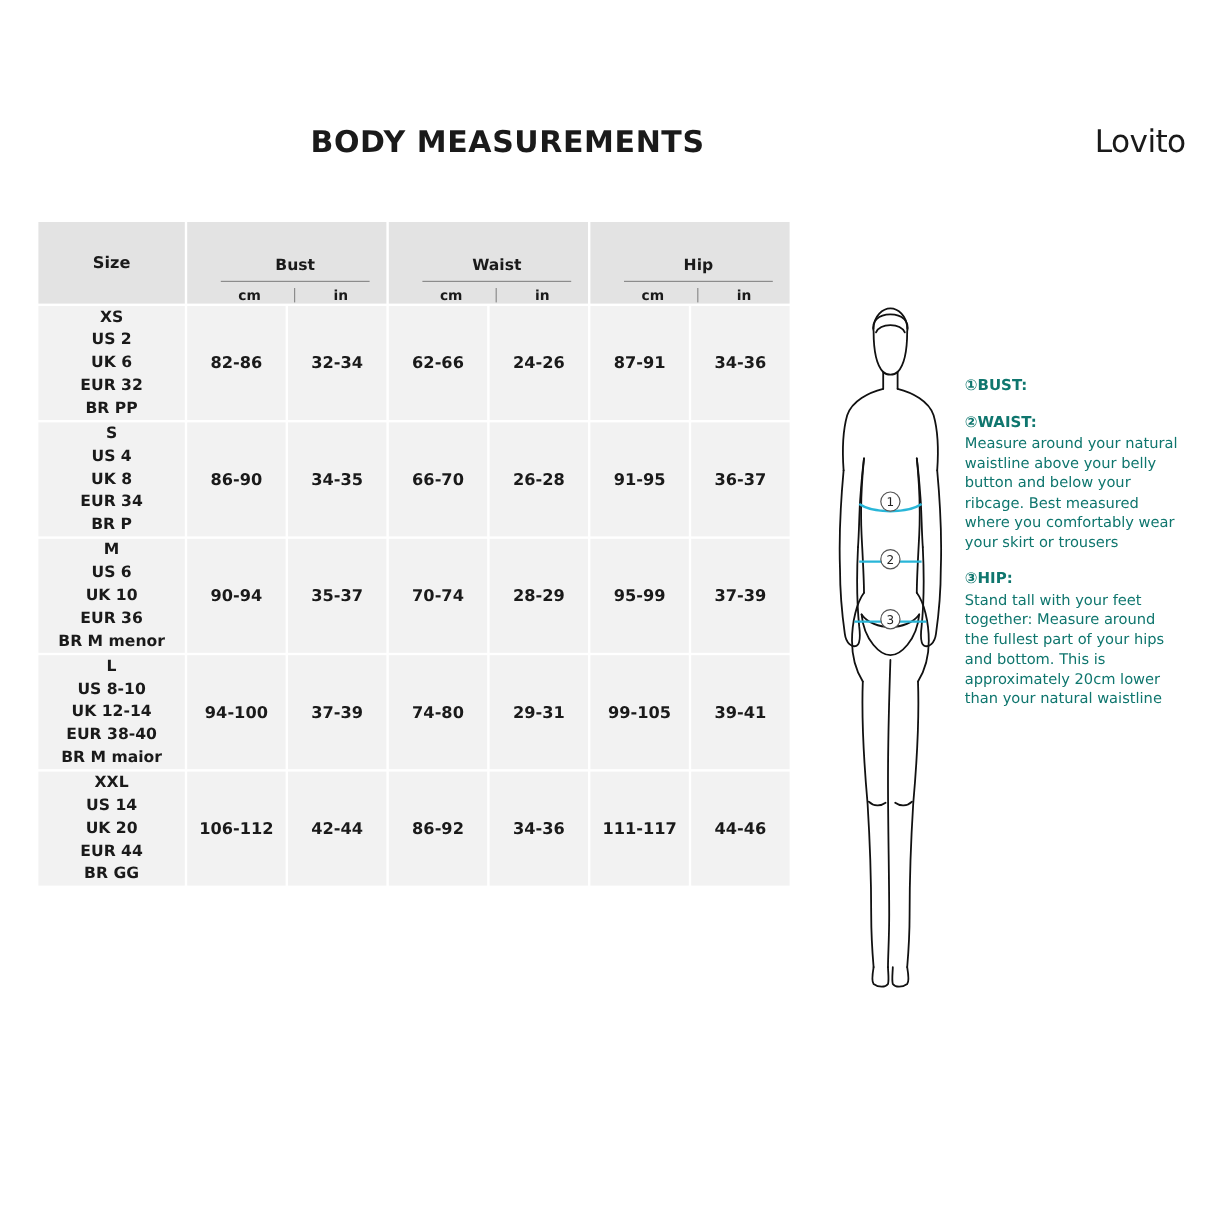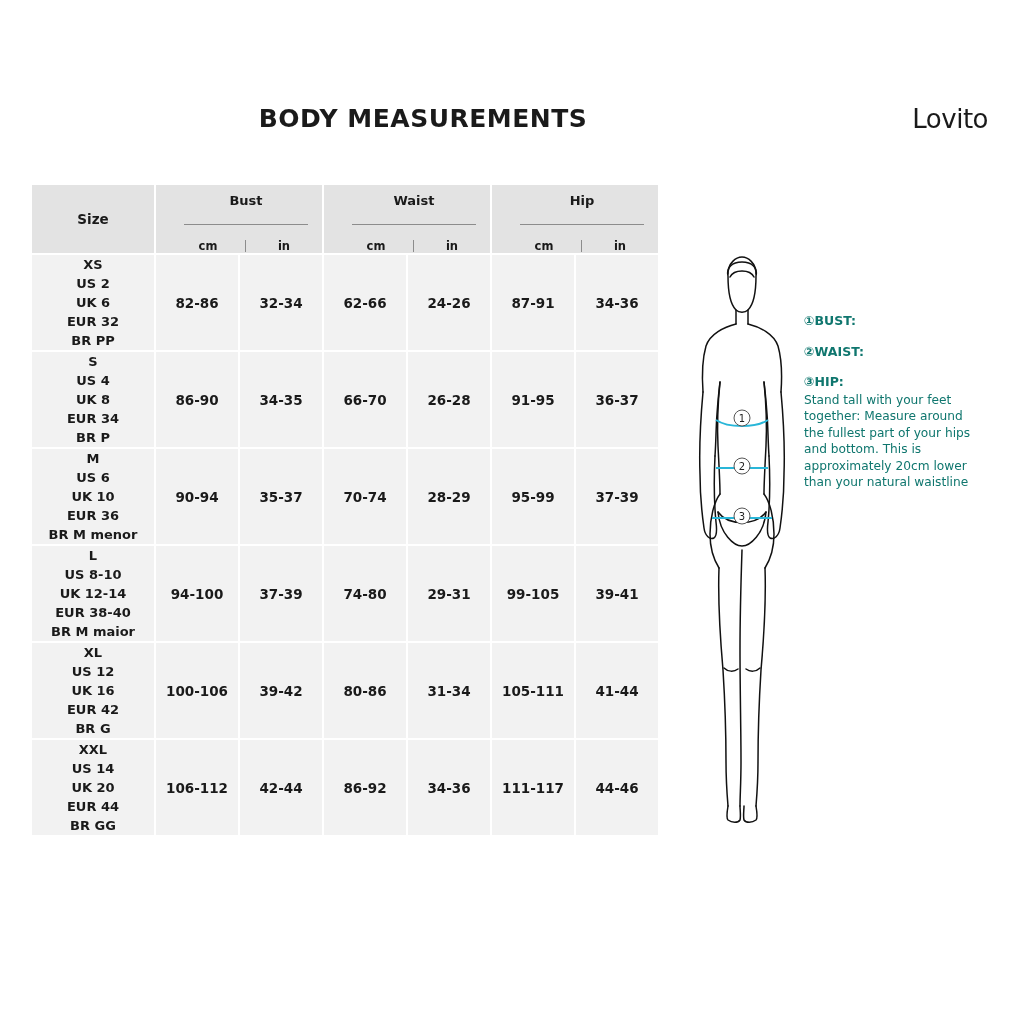--- a/index.html
+++ b/index.html
@@ -67,21 +67,21 @@
     width: 82px;
   }
   .grp-wrap {
     padding: 0 !important;
     background: #e3e3e3;
   }
   .grp-inner {
     display: flex;
     flex-direction: column;
     height: 68px;
-    justify-content: space-between;
+    justify-content: flex-end;
     margin-left: 14px;
   }
   .grp-title-row {
     text-align: center;
     padding-top: 8px;
   }
   .grp-rule {
     height: 1px;
     background: #8c8c8c;
     margin: 5px 14px 0 14px;
@@ -249,35 +249,20 @@
         </td>
         <td class="body-cell val-col val-cell">94-100</td>
         <td class="body-cell val-col val-cell">37-39</td>
         <td class="body-cell val-col val-cell">74-80</td>
         <td class="body-cell val-col val-cell">29-31</td>
         <td class="body-cell val-col val-cell">99-105</td>
         <td class="body-cell val-col val-cell">39-41</td>
       </tr>
       <tr>
         <td class="body-cell size-col size-cell">
-          <div>XL</div>
-          <div>US 12</div>
-          <div>UK 16</div>
-          <div>EUR 42</div>
-          <div>BR G</div>
-        </td>
-        <td class="body-cell val-col val-cell">100-106</td>
-        <td class="body-cell val-col val-cell">39-42</td>
-        <td class="body-cell val-col val-cell">80-86</td>
-        <td class="body-cell val-col val-cell">31-34</td>
-        <td class="body-cell val-col val-cell">105-111</td>
-        <td class="body-cell val-col val-cell">41-44</td>
-      </tr>
-      <tr>
-        <td class="body-cell size-col size-cell">
           <div>XXL</div>
           <div>US 14</div>
           <div>UK 20</div>
           <div>EUR 44</div>
           <div>BR GG</div>
         </td>
         <td class="body-cell val-col val-cell">106-112</td>
         <td class="body-cell val-col val-cell">42-44</td>
         <td class="body-cell val-col val-cell">86-92</td>
         <td class="body-cell val-col val-cell">34-36</td>
@@ -354,18 +339,19 @@
     </g>
   </svg>
 </div>
 
 <div id="instructions">
     <div class="instr-block">
       <div class="instr-title">①BUST:</div>
     </div>
     <div class="instr-block">
       <div class="instr-title">②WAIST:</div>
+      <div class="instr-body">Measure around your natural waistline above your belly button and below your ribcage. Best measured where you comfortably wear your skirt or trousers</div>
     </div>
     <div class="instr-block">
       <div class="instr-title">③HIP:</div>
       <div class="instr-body">Stand tall with your feet together: Measure around the fullest part of your hips and bottom. This is approximately 20cm lower than your natural waistline</div>
     </div>
   </div>
 
 </body></html>

